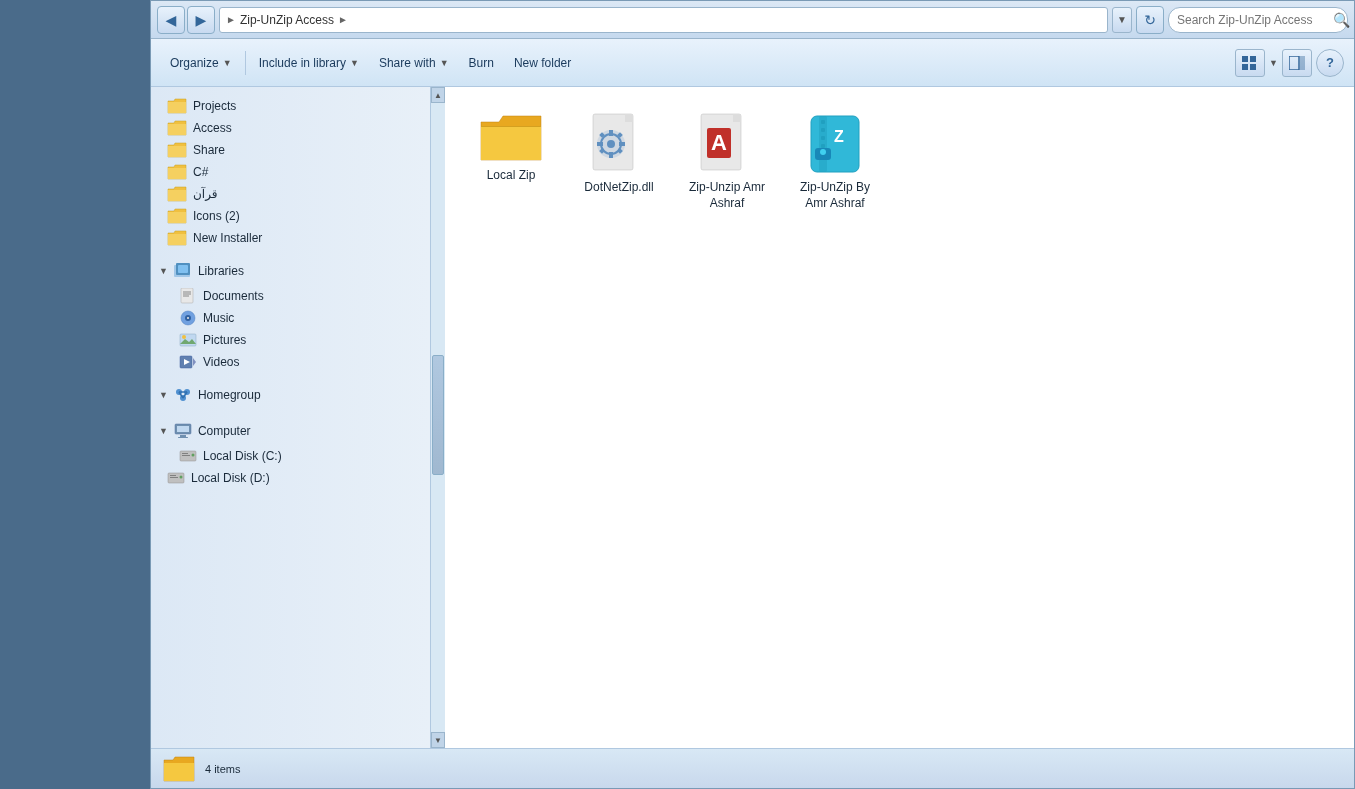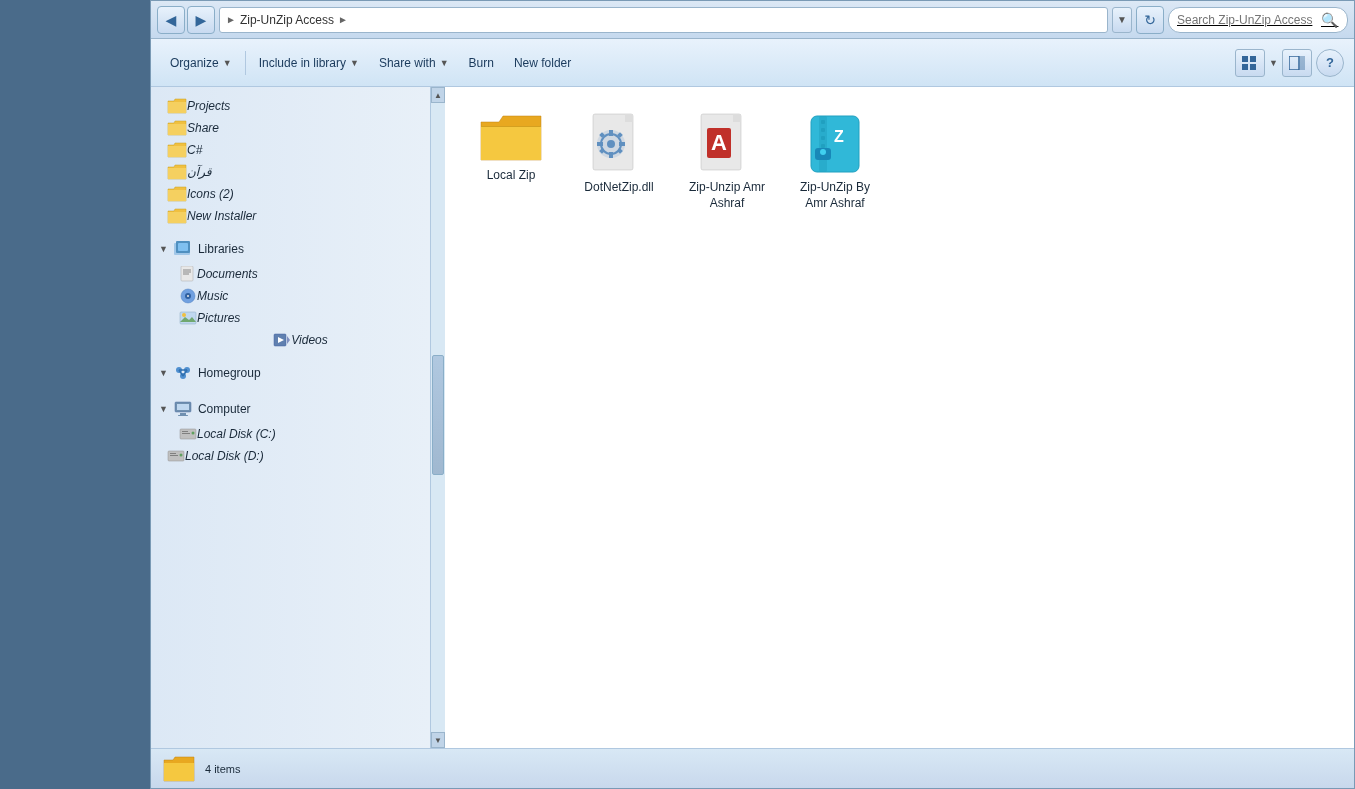--- a/index.html
+++ b/index.html
@@ -99,22 +99,21 @@
 
     .search-box {
       display: flex;
       align-items: center;
       background: white;
       border: 1px solid #9ab5cc;
       border-radius: 12px;
       padding: 2px 8px;
       height: 26px;
       width: 180px;
-      gap: 4px;
-      text-decoration: underline;
+      gap: 16px;
     }
 
     .search-box input {
       border: none;
       outline: none;
       font-size: 12px;
       color: #999;
       width: 140px;
       background: transparent;
     }
@@ -224,22 +223,22 @@
     .sidebar::-webkit-scrollbar-thumb {
       background: #8aaec8;
       border-radius: 4px;
     }
 
     .sidebar-item {
       display: flex;
       align-items: center;
       padding: 3px 8px 3px 16px;
       cursor: pointer;
+      gap: 6px;
       color: #1a2a3a;
-      font-style: italic;
     }
 
     .folder-icon {
       width: 20px;
       height: 16px;
       display: inline-flex;
       align-items: center;
       justify-content: center;
       flex-shrink: 0;
     }
@@ -414,20 +413,29 @@
       <div class="sidebar-item">
         <div class="folder-icon">
           <svg viewBox="0 0 20 16" width="20" height="16">
             <path d="M1,3 L7,3 L8,1 L19,1 L19,15 L1,15 Z" fill="#f0c040" stroke="#c8a020" stroke-width="0.5"></path>
             <path d="M1,4 L19,4 L19,15 L1,15 Z" fill="#f5d060"></path>
           </svg>
         </div>
         <span>Projects</span>
       </div>
 
+      <div class="sidebar-item">
+        <div class="folder-icon">
+          <svg viewBox="0 0 20 16" width="20" height="16">
+            <path d="M1,3 L7,3 L8,1 L19,1 L19,15 L1,15 Z" fill="#f0c040" stroke="#c8a020" stroke-width="0.5"></path>
+            <path d="M1,4 L19,4 L19,15 L1,15 Z" fill="#f5d060"></path>
+          </svg>
+        </div>
+        <span>Access</span>
+      </div>
 
       <div class="sidebar-item">
         <div class="folder-icon">
           <svg viewBox="0 0 20 16" width="20" height="16">
             <path d="M1,3 L7,3 L8,1 L19,1 L19,15 L1,15 Z" fill="#f0c040" stroke="#c8a020" stroke-width="0.5"></path>
             <path d="M1,4 L19,4 L19,15 L1,15 Z" fill="#f5d060"></path>
           </svg>
         </div>
         <span>Share</span>
       </div>
@@ -505,21 +513,21 @@
 
       <div class="sidebar-item" style="padding-left:28px;">
         <svg width="18" height="16" viewBox="0 0 18 16">
           <rect x="1" y="2" width="16" height="12" rx="1" fill="#c0d8f0" stroke="#8aaac0" stroke-width="0.5"></rect>
           <circle cx="5" cy="5" r="2" fill="#f0c040"></circle>
           <path d="M1,12 L6,7 L10,10 L13,7 L17,12" fill="#70a870" stroke="none"></path>
         </svg>
         <span>Pictures</span>
       </div>
 
-      <div class="sidebar-item" style="padding-left:28px;justify-content:center;">
+      <div class="sidebar-item" style="padding-left:28px;">
         <svg width="18" height="16" viewBox="0 0 18 16">
           <rect x="1" y="2" width="12" height="12" rx="1" fill="#6080b0" stroke="#4060a0" stroke-width="0.5"></rect>
           <polygon points="14,4 17,8 14,12" fill="#8090c0"></polygon>
           <polygon points="5,5 11,8 5,11" fill="white"></polygon>
         </svg>
         <span>Videos</span>
       </div>
 
       <div style="height:8px;"></div>
 

